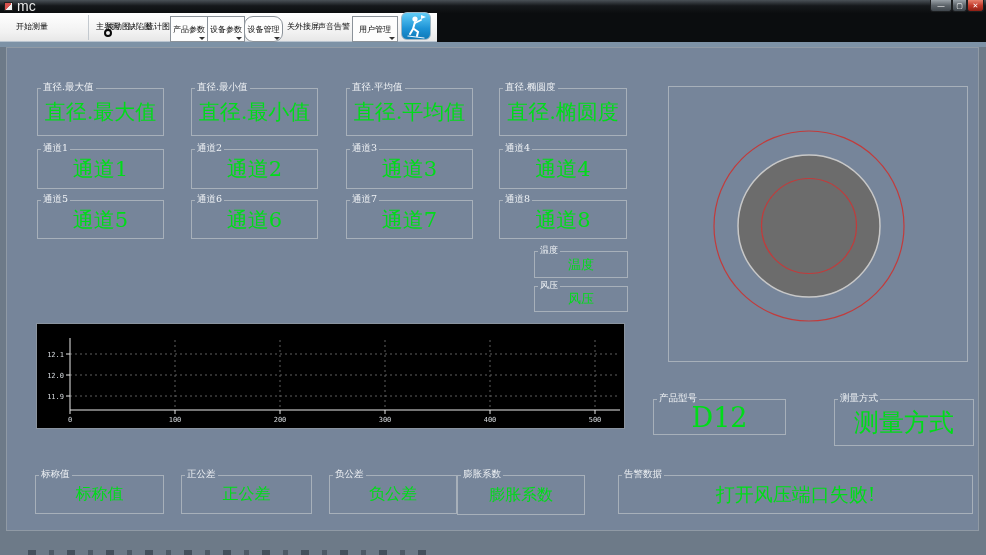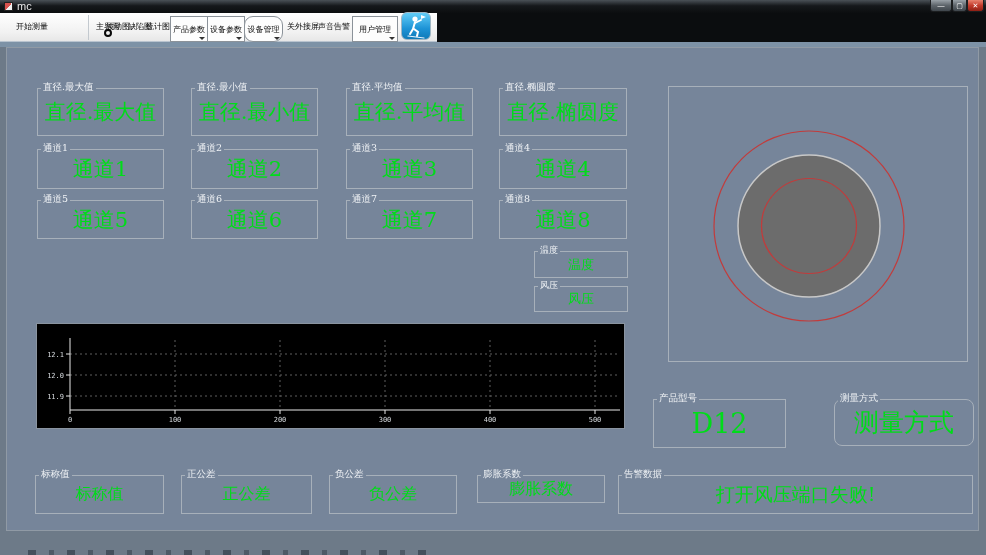--- a/index.html
+++ b/index.html
@@ -12,21 +12,21 @@
   
   .titlebar{
     position:absolute;left:0;top:0;width:986px;height:13px;
     background:linear-gradient(#4a5157,#15181b 45%,#0c0e10);
   }
   .app-ico{
     position:absolute;left:4px;top:2px;width:9px;height:9px;
     background:linear-gradient(135deg,#d9534f 0 50%,#f0f0f0 50% 100%);
     border:1px solid #222;box-sizing:border-box;
   }
-  .win-title{position:absolute;left:17px;top:1px;font-size:11px;color:#e8e8e8;line-height:11px;}
+  .win-title{position:absolute;left:17px;top:1px;font-size:14px;color:#e8e8e8;line-height:11px;}
   .winbtn{position:absolute;top:0;height:12px;border:1px solid #1c1e20;border-top:none;
     border-radius:0 0 3px 3px;box-sizing:border-box;
     display:flex;align-items:center;justify-content:center;
     font-size:7px;line-height:7px;color:#fff;
     background:linear-gradient(#9aa2a8,#5d646a 50%,#3f464c);}
   .winbtn.close{background:linear-gradient(#e8826f,#c33a2b 50%,#8f1f14);}
   
   .toolbar{
     position:absolute;left:0;top:13px;width:437px;height:29px;
     background:linear-gradient(#ffffff,#f1f1f1 70%,#e7e7e7);
@@ -241,42 +241,42 @@
   </div>
 
   <div class="gauge">
     <svg width="298" height="274" viewBox="0 0 298 274">
       <circle cx="140" cy="139" r="95" fill="none" stroke="#c23b3b" stroke-width="1.2"></circle>
       <circle cx="140" cy="139" r="71" fill="#6c6c6c" stroke="#c8c8c8" stroke-width="1.5"></circle>
       <circle cx="140" cy="139" r="47.5" fill="none" stroke="#c23b3b" stroke-width="1.2"></circle>
     </svg>
   </div>
 
-  <div class="gbox" style="left:646px;top:351px;width:133px;height:49px;">
+  <div class="gbox" style="left:646px;top:351px;width:133px;height:36px;">
     <span class="lbl">产品型号</span>
     <span class="val v23">D12</span>
   </div>
-  <div class="gbox" style="left:827px;top:351px;width:140px;height:47px;border-radius:8px;">
+  <div class="gbox" style="left:827px;top:351px;width:140px;height:47px;">
     <span class="lbl">测量方式</span>
     <span class="val v25">测量方式</span>
   </div>
 
   <div class="gbox" style="left:28px;top:427px;width:129px;height:39px;">
     <span class="lbl">标称值</span>
     <span class="val v16">标称值</span>
   </div>
   <div class="gbox" style="left:174px;top:427px;width:131px;height:39px;">
     <span class="lbl">正公差</span>
     <span class="val v16">正公差</span>
   </div>
   <div class="gbox" style="left:322px;top:427px;width:128px;height:39px;">
     <span class="lbl">负公差</span>
     <span class="val v16">负公差</span>
   </div>
-  <div class="gbox" style="left:470px;top:427px;width:128px;height:28px;">
+  <div class="gbox" style="left:450px;top:427px;width:128px;height:40px;">
     <span class="lbl">膨胀系数</span>
     <span class="val v16">膨胀系数</span>
   </div>
   <div class="gbox" style="left:611px;top:427px;width:355px;height:39px;">
     <span class="lbl">告警数据</span>
     <span class="val v19">打开风压端口失败!</span>
   </div>
 
 </div>
 

